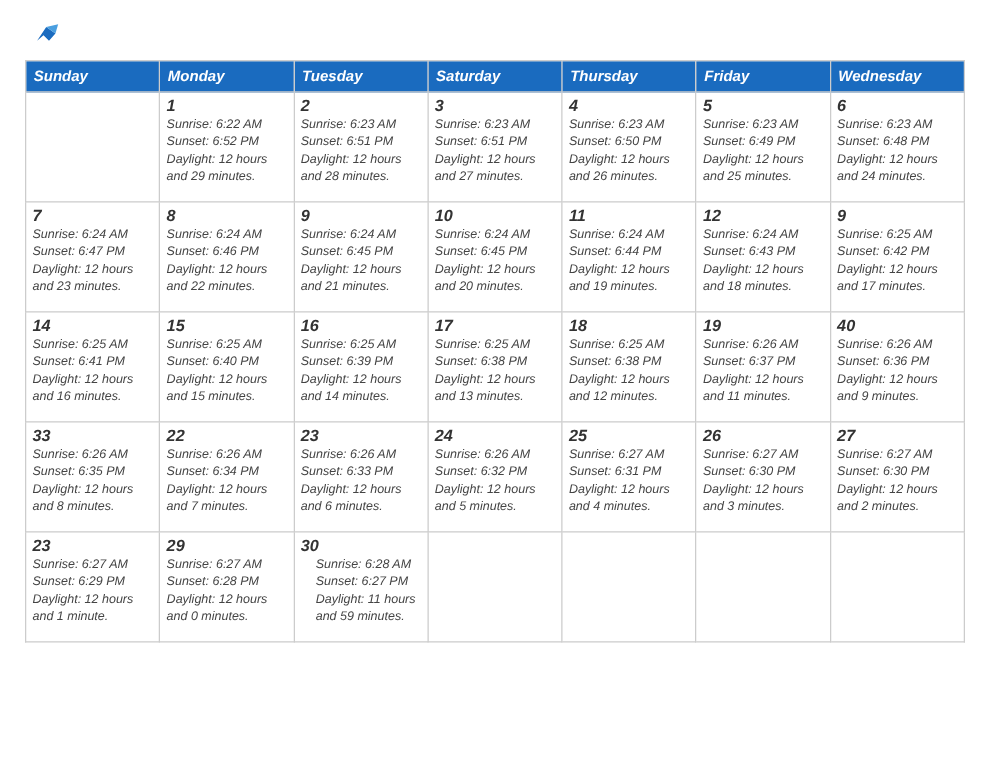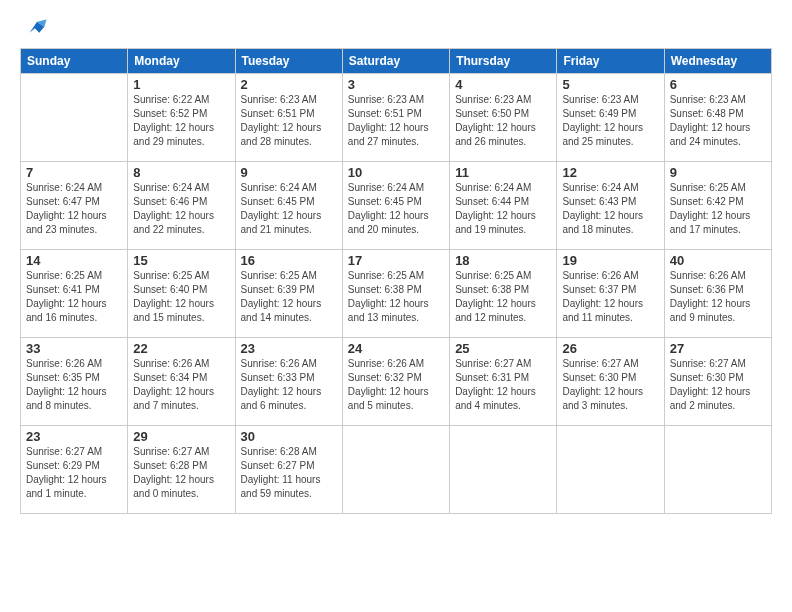--- a/index.html
+++ b/index.html
@@ -9,20 +9,21 @@
       background: #fff;
       font-family: Arial, sans-serif;
       overflow: hidden;
     }
     .page {
       width: 792px;
       height: 480px;
       padding: 18px 20px 12px 20px;
       display: flex;
       flex-direction: column;
+      font-style: italic;
     }
     .top-section {
       display: flex;
       justify-content: space-between;
       align-items: flex-start;
       margin-bottom: 8px;
     }
     .logo {
       display: flex;
       align-items: center;
@@ -335,21 +336,21 @@
           </td>
           <td>
             <span class="day-num">29</span>
             <div class="day-info" style="white-space: pre-line;">Sunrise: 6:27 AM
 Sunset: 6:28 PM
 Daylight: 12 hours
 and 0 minutes.</div>
           </td>
           <td>
             <span class="day-num">30</span>
-            <div class="day-info" style="white-space: pre-line;">Sunrise: 6:28 AM
+            <div class="day-info" style="white-space: pre-line; margin-left: 12px;">Sunrise: 6:28 AM
 Sunset: 6:27 PM
 Daylight: 11 hours
 and 59 minutes.</div>
           </td>
           <td></td>
           <td></td>
           <td></td>
           <td></td>
         </tr>
       </tbody>

